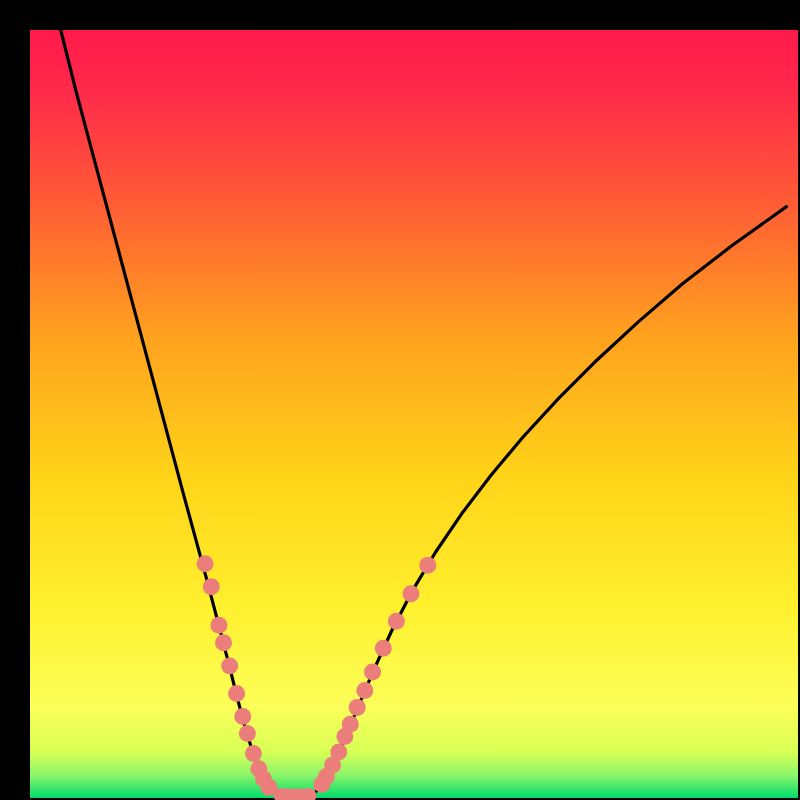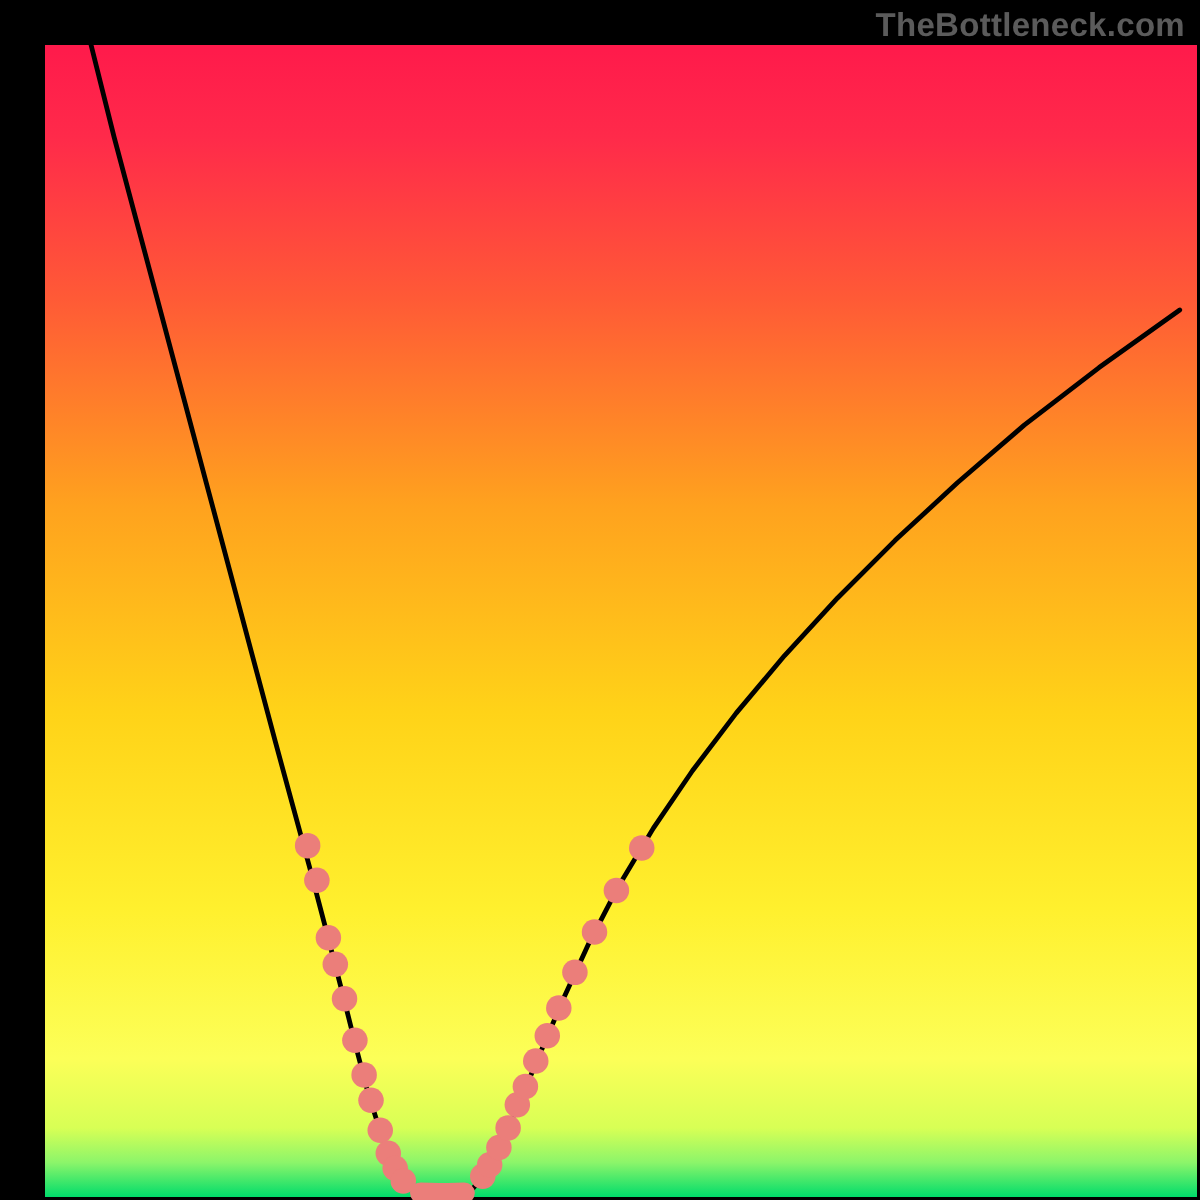--- a/index.html
+++ b/index.html
@@ -31,21 +31,20 @@
   svg.plot {
     position: absolute;
     left: 0;
     top: 0;
   }
 </style>
 </head>
 <body>
 
 <div class="frame">
-  <div class="watermark">TheBottleneck.com</div>
   <svg class="plot" id="plot" width="800" height="800" viewBox="0 0 800 800">
       <defs>
         <linearGradient id="bg" x1="0" y1="0" x2="0" y2="1">
           <stop offset="0%" stop-color="#ff1a4b"></stop>
           <stop offset="8%" stop-color="#ff2a4a"></stop>
           <stop offset="22%" stop-color="#ff5a36"></stop>
           <stop offset="40%" stop-color="#ffa21e"></stop>
           <stop offset="58%" stop-color="#ffd318"></stop>
           <stop offset="75%" stop-color="#fff02e"></stop>
           <stop offset="88%" stop-color="#fcff58"></stop>

